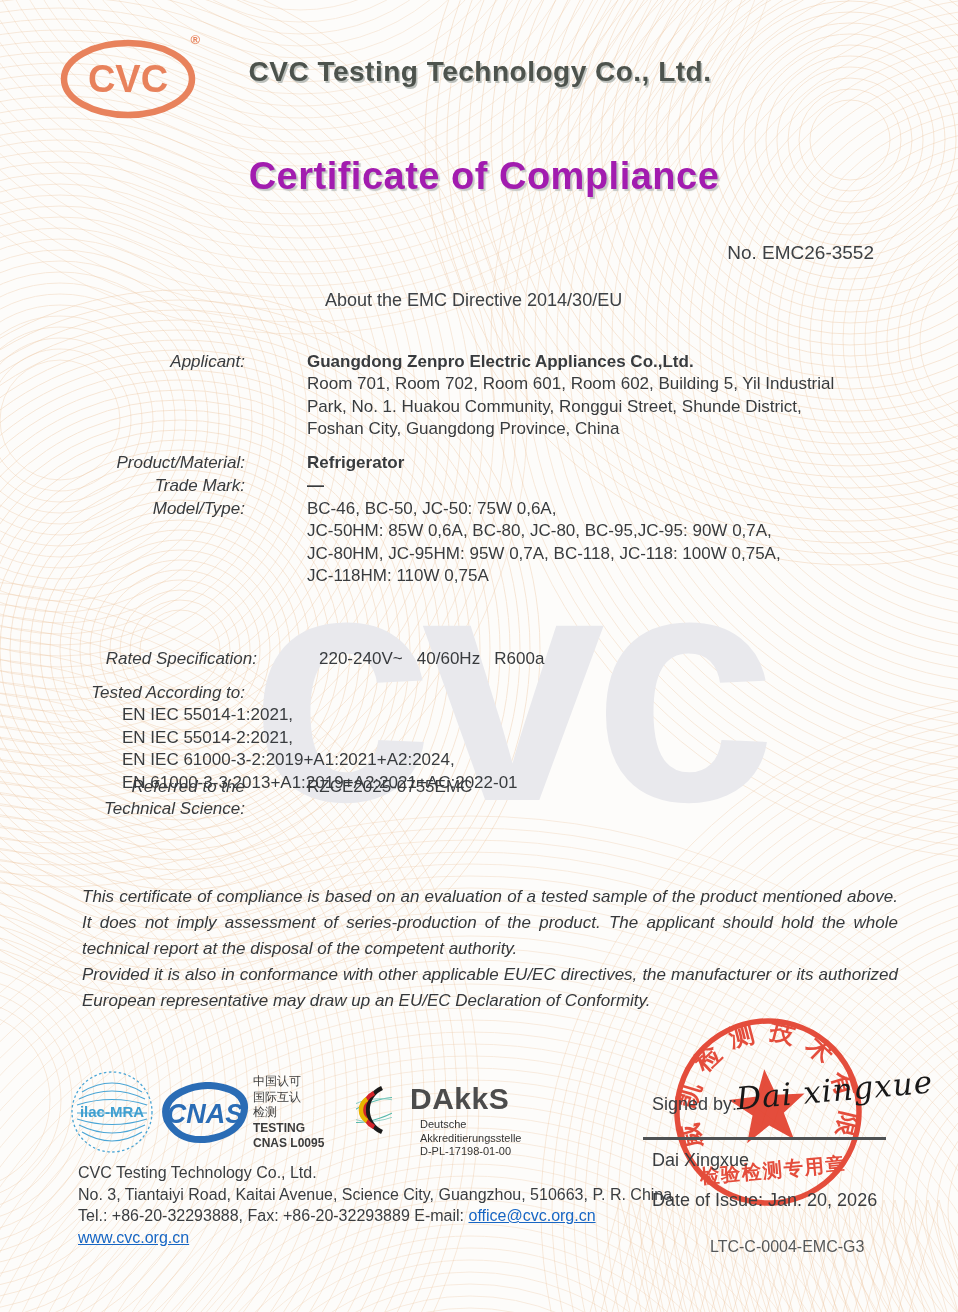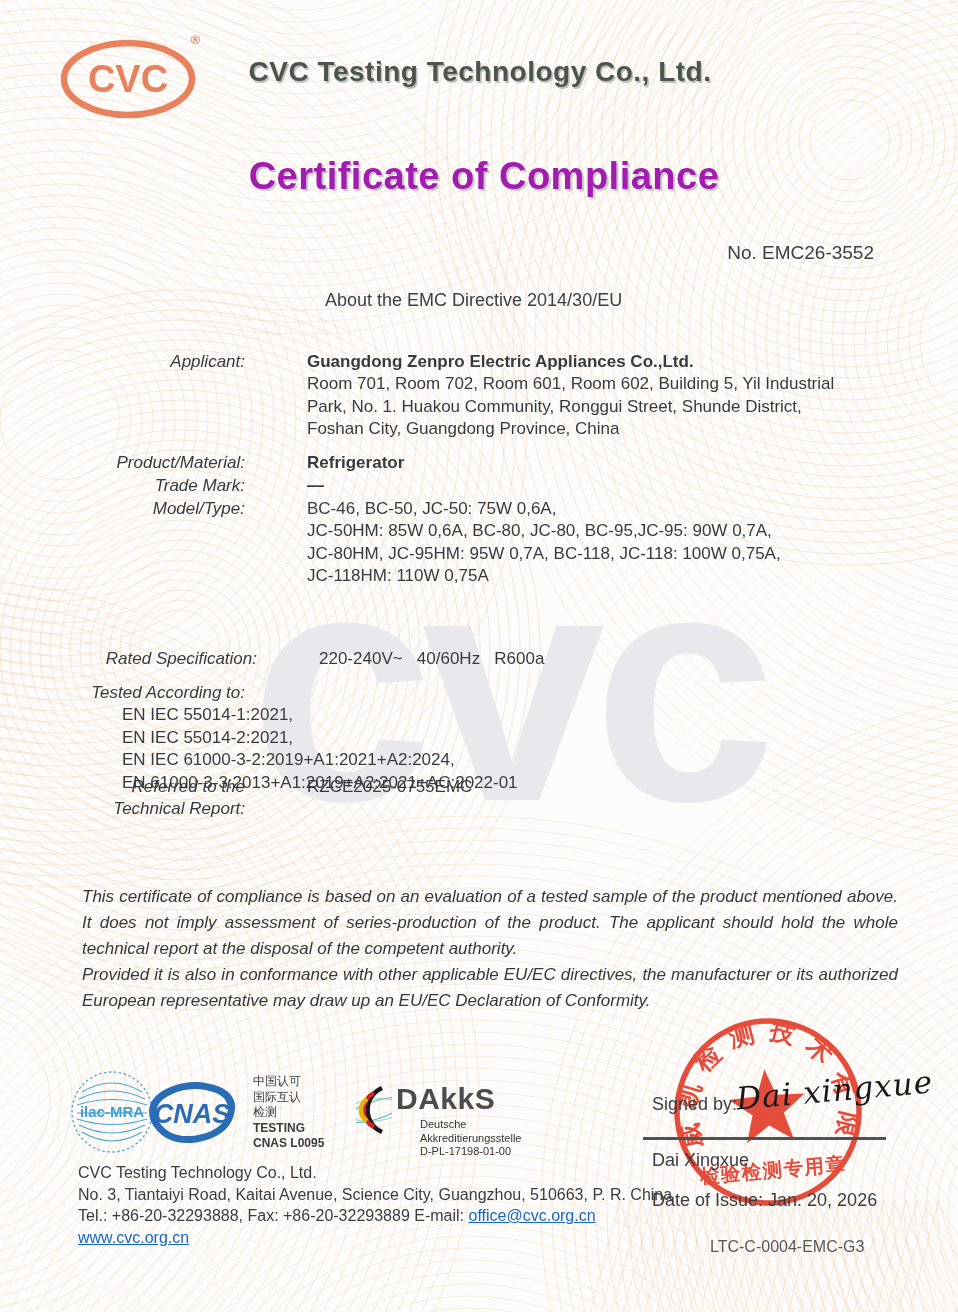--- a/index.html
+++ b/index.html
@@ -47,25 +47,25 @@
   .r-report{top:768px;margin-top:8px;}
 
   
   .para{position:absolute;left:82px;width:816px;font-size:17px;font-style:italic;
         line-height:26px;color:#35383b;text-align:justify;z-index:2;}
   .p1{top:884px;}
   .p2{top:962px;}
 
   
   .ilac-wrap{left:70px;top:1070px;z-index:2;}
-  .cnas-wrap{left:146px;top:1082px;z-index:2;}
+  .cnas-wrap{left:159px;top:1082px;z-index:2;}
   .cnas-text{left:253px;top:1074px;font-size:12px;line-height:15.5px;color:#3c3c3c;z-index:2;}
   .cnas-text .b{font-weight:bold;}
   .dakks-wrap{left:356px;top:1082px;display:flex;align-items:flex-start;z-index:2;}
-  .dakks-word{font-size:30px;font-weight:600;color:#4c4c4c;margin-left:4px;letter-spacing:.5px;}
+  .dakks-word{font-size:30px;font-weight:600;color:#4c4c4c;margin-left:18px;letter-spacing:.5px;}
   .dakks-sub{left:420px;top:1118px;font-size:11px;line-height:13.5px;color:#333;z-index:2;}
 
   
   .signed-by{left:652px;top:1094px;font-size:18px;color:#3a3d40;z-index:6;}
   .sig-script{
     left:736px;top:1072px;font-family:"DejaVu Serif", serif;font-style:italic;
     font-size:31px;color:#181818;transform:rotate(-5deg);z-index:7;letter-spacing:1px;
   }
   .sig-line{left:643px;top:1137px;width:243px;height:3px;background:#4f5254;z-index:5;}
   .signer-name{left:652px;top:1150px;font-size:18px;color:#3a3d40;z-index:6;}
@@ -523,21 +523,21 @@
       <div>EN IEC 55014-1:2021,</div>
       <div>EN IEC 55014-2:2021,</div>
       <div>EN IEC 61000-3-2:2019+A1:2021+A2:2024,</div>
       <div>EN 61000-3-3:2013+A1:2019+A2:2021+AC:2022-01</div>
     </div>
   </div>
 
   <div class="row r-report">
     <div class="lbl">
       <span class="l2">Referred to the</span>
-      <span class="l2">Technical Report:</span>
+      <span class="l2">Technical Science:</span>
     </div>
     <div class="val">RZCE2025-0755EMC</div>
   </div>
 
   <div class="para p1">This certificate of compliance is based on an evaluation of a tested sample of the product mentioned above. It does not imply assessment of series-production of the product. The applicant should hold the whole technical report at the disposal of the competent authority.</div>
   <div class="para p2">Provided it is also in conformance with other applicable EU/EC directives, the manufacturer or its authorized European representative may draw up an EU/EC Declaration of Conformity.</div>
 
   <div class="abs ilac-wrap">
     <svg width="84" height="84" viewBox="0 0 84 84">
       <circle cx="42" cy="42" r="40" fill="none" stroke="#4aa5d5" stroke-width="1.3" stroke-dasharray="2.5 2.5"></circle>

